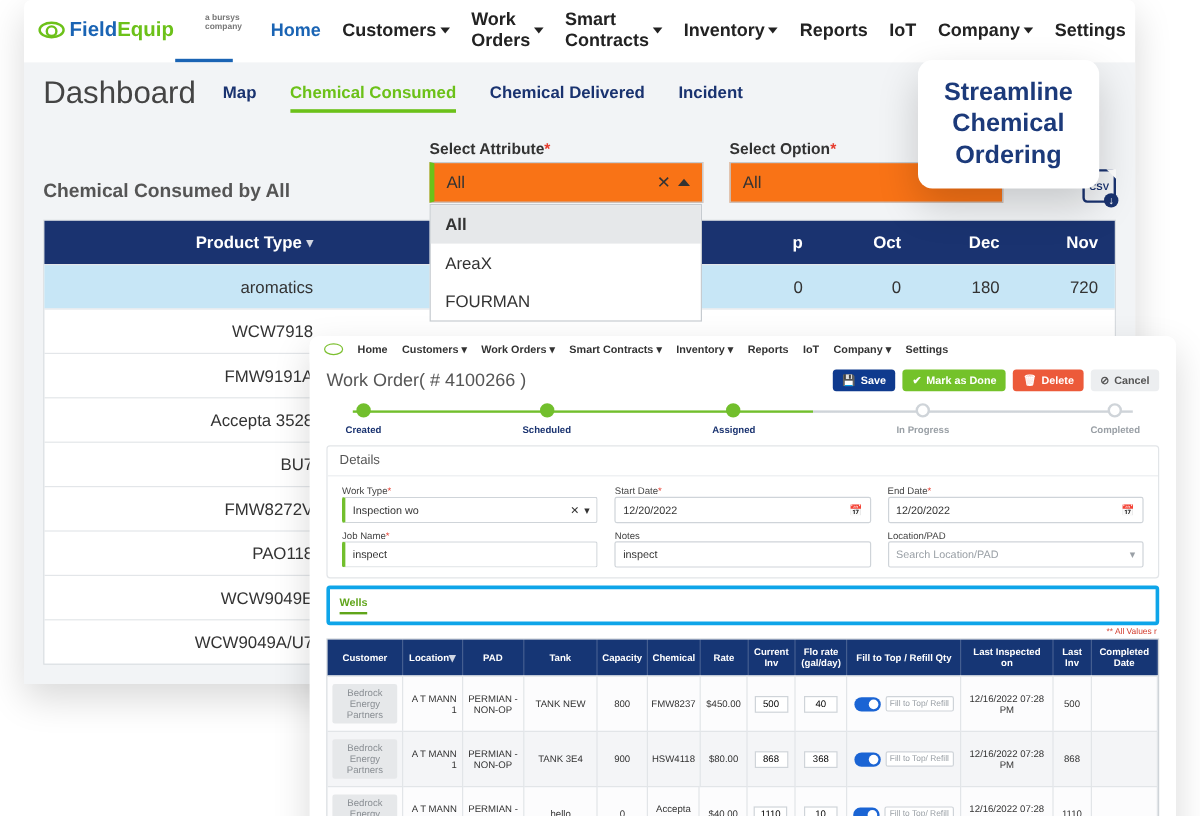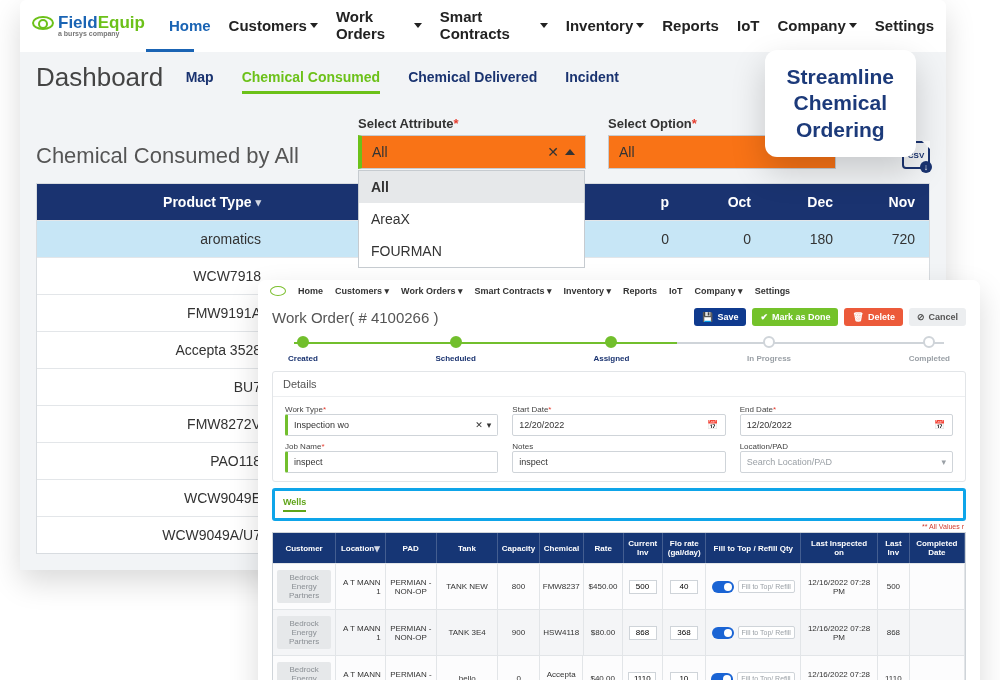--- a/index.html
+++ b/index.html
@@ -13,38 +13,38 @@
     --gray-text:#555b62;
     --light:#f2f4f6;
     --panel:#f8f9fa;
     --shadow:0 12px 30px rgba(0,0,0,.15);
   }
   *{box-sizing:border-box;font-family:"Segoe UI",Arial,sans-serif;}
   body{margin:0;background:#fff;width:1w00px;height:680px;position:relative;overflow:hidden;}
   
   .back-panel{position:absolute;left:20px;top:0;width:926px;background:#fff;border-radius:6px;box-shadow:var(--shadow);}
   .topbar{display:flex;align-items:center;padding:8px 12px 4px;gap:18px;font-size:15px;font-weight:600;color:#222;}
-  .brand{display:flex;flex-direction:column;align-items:flex-start;margin-right:6px;}
+  .brand{display:flex;flex-direction:row;align-items:flex-start;margin-right:6px;}
   .brand-row{display:flex;align-items:center;gap:4px;}
   .brand-eye{width:22px;height:14px;border:2px solid var(--lime);border-radius:50%;position:relative;}
   .brand-eye::after{content:"";position:absolute;width:6px;height:6px;border:2px solid var(--lime);border-radius:50%;left:4px;top:1px;}
   .brand-name{font-size:17px;}
   .brand-name .f{color:var(--blue);} .brand-name .e{color:var(--lime);}
   .brand-sub{font-size:7px;color:#777;margin-left:26px;margin-top:-3px;}
   .nav-item{cursor:pointer;display:flex;align-items:center;gap:3px;}
   .nav-item.active{color:var(--blue);}
   .caret{width:0;height:0;border-left:4px solid transparent;border-right:4px solid transparent;border-top:5px solid #222;}
   .nav-underline{height:3px;background:var(--blue);width:48px;margin-left:126px;margin-top:3px;}
   .dash-body{background:var(--light);padding:10px 16px 16px;}
   .dash-title{font-size:26px;color:#444;font-weight:400;}
   .tabs{display:inline-flex;gap:28px;font-size:14px;font-weight:600;margin-left:18px;color:var(--navy);vertical-align:4px;}
   .tabs span{cursor:pointer;padding-bottom:6px;}
   .tabs .active{color:var(--lime);border-bottom:3px solid var(--lime);}
   .filter-row{display:flex;align-items:flex-end;margin-top:22px;gap:22px;}
-  .section-title{font-size:22px;color:#555;font-weight:400;flex:0 0 300px;}
+  .section-title{font-size:16px;color:#555;font-weight:700;flex:0 0 300px;}
   .filter{flex:0 0 228px;}
   .filter-label{font-size:13px;font-weight:600;color:#333;} .filter-label .ast{color:var(--red);}
   .selectbox{position:relative;margin-top:4px;background:#f97316;border:1px solid #c6cbd0;border-left:4px solid var(--lime);height:34px;display:flex;align-items:center;padding:0 10px;font-size:14px;color:#333;}
   .selectbox.plain{border-left:1px solid #c6cbd0;}
   .selectbox .x{margin-left:auto;margin-right:6px;cursor:pointer;}
   .tri-up{width:0;height:0;border-left:5px solid transparent;border-right:5px solid transparent;border-bottom:6px solid #333;}
   .tri-down{width:0;height:0;border-left:5px solid transparent;border-right:5px solid transparent;border-top:6px solid #333;}
   .csv-icon{width:28px;height:28px;border:2px solid var(--navy);border-radius:4px;position:relative;display:flex;align-items:center;justify-content:center;font-size:8px;font-weight:700;color:var(--navy);}
   .csv-icon::before{content:"";position:absolute;right:-2px;top:-2px;border-top:8px solid #fff;border-left:8px solid transparent;}
   .csv-icon::after{content:"↓";position:absolute;right:-4px;bottom:-6px;width:12px;height:12px;border-radius:50%;background:var(--navy);color:#fff;font-size:9px;display:flex;align-items:center;justify-content:center;}

